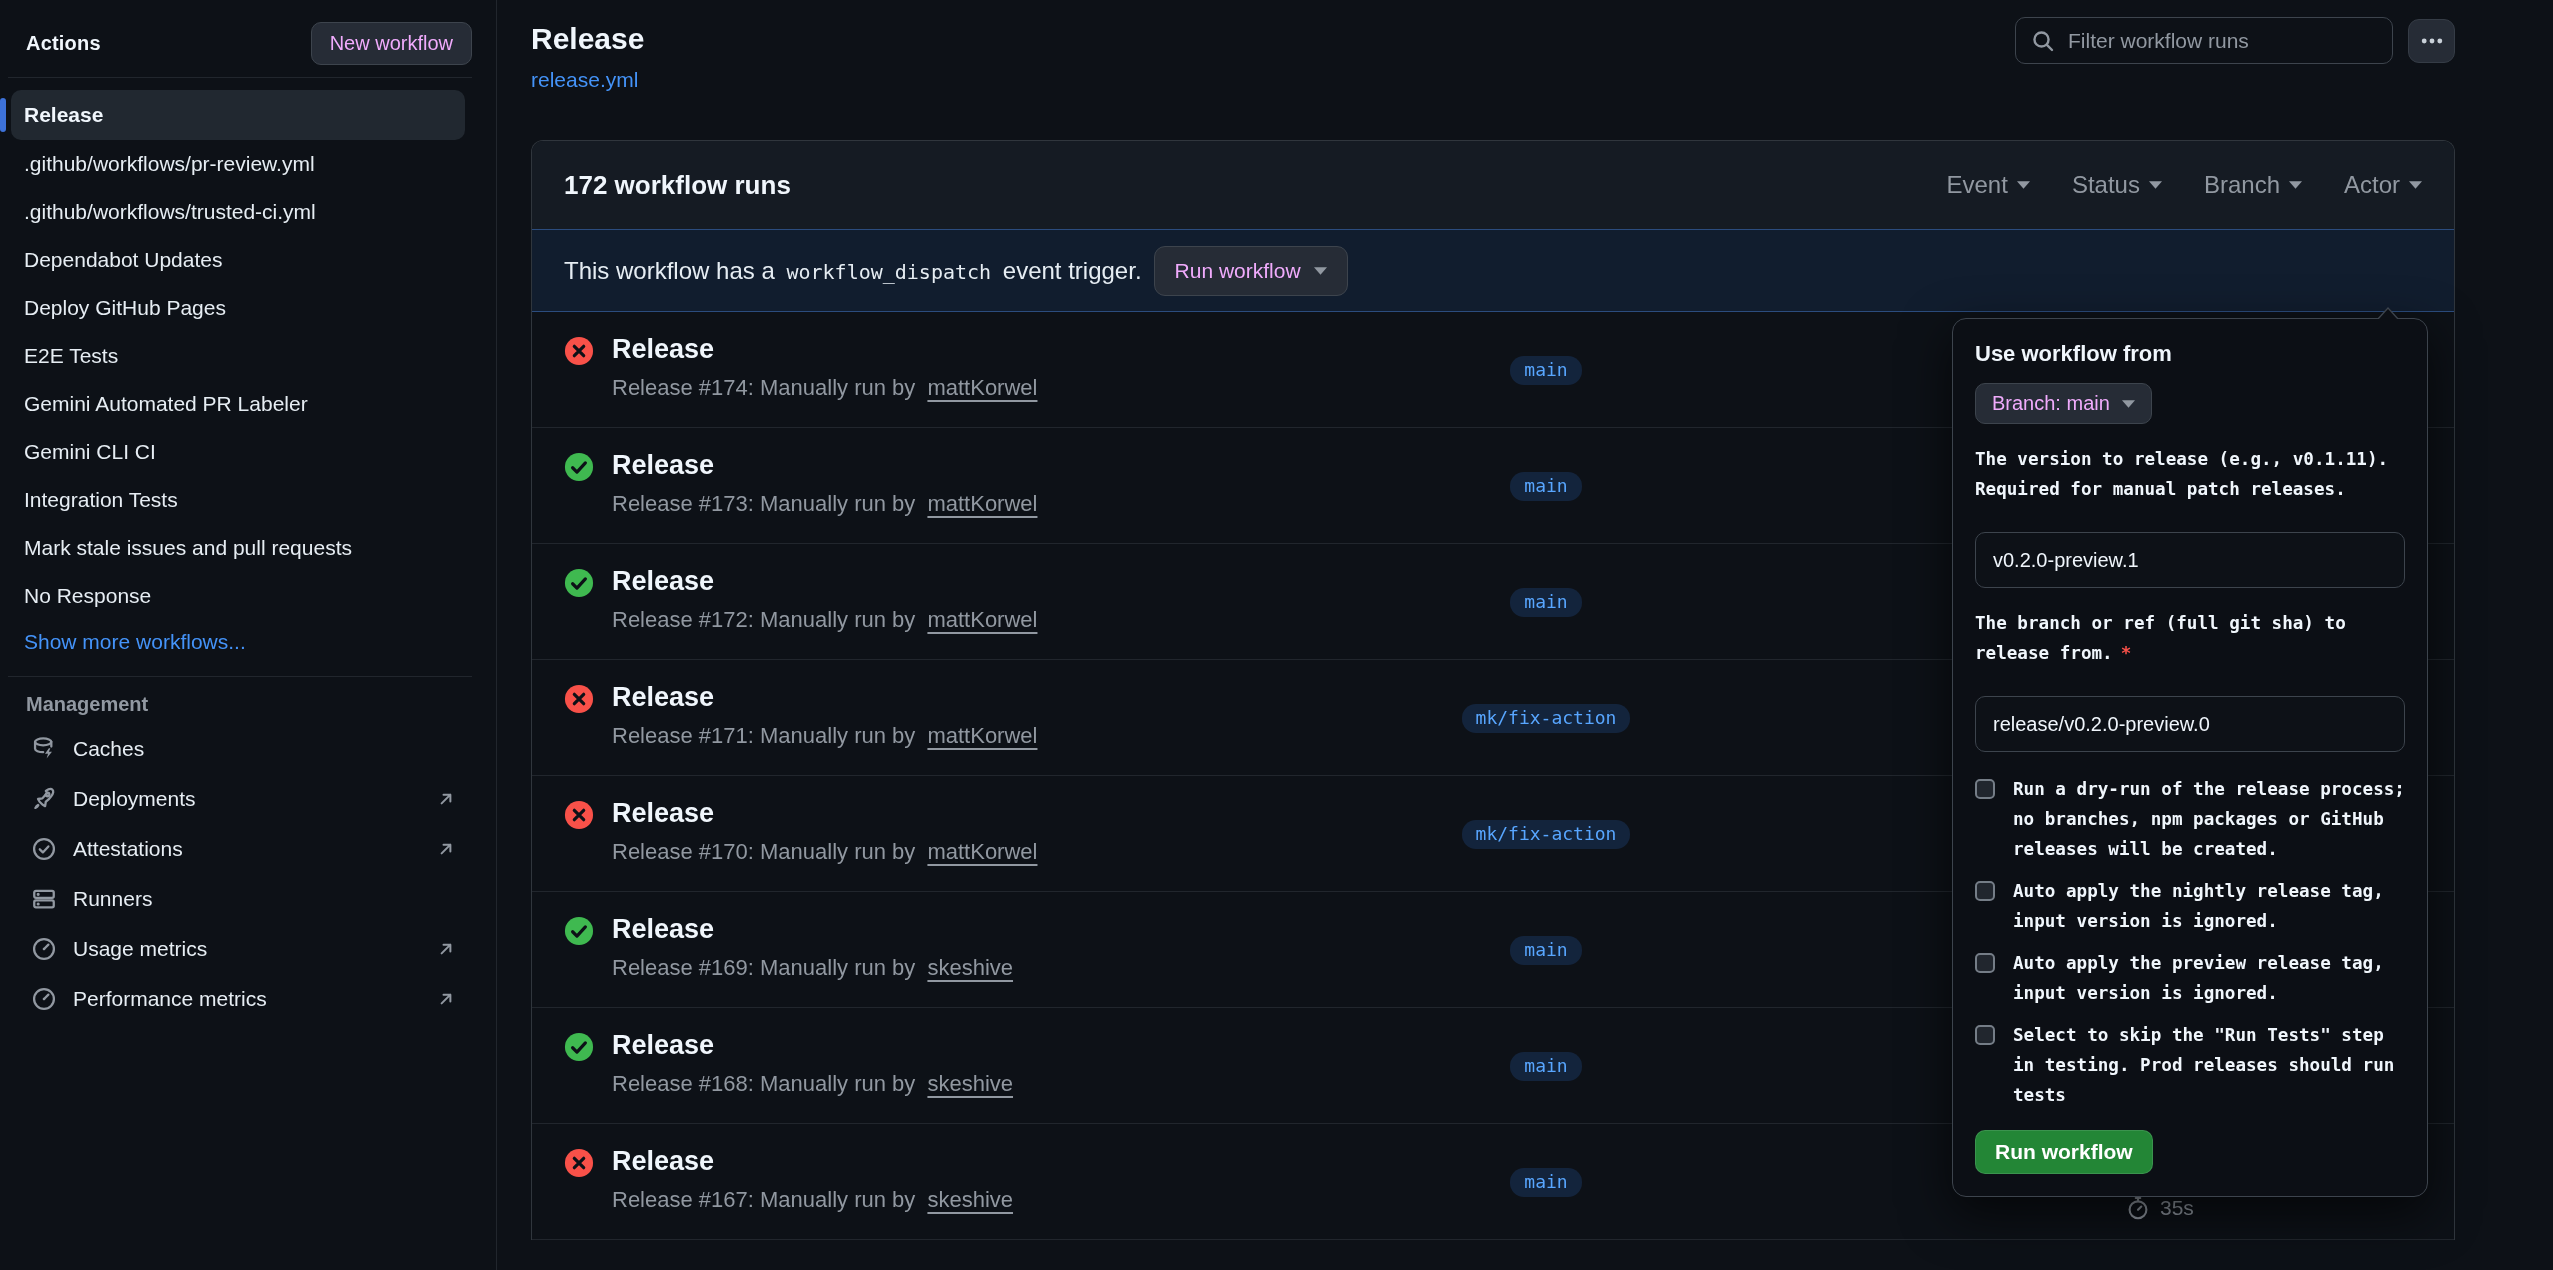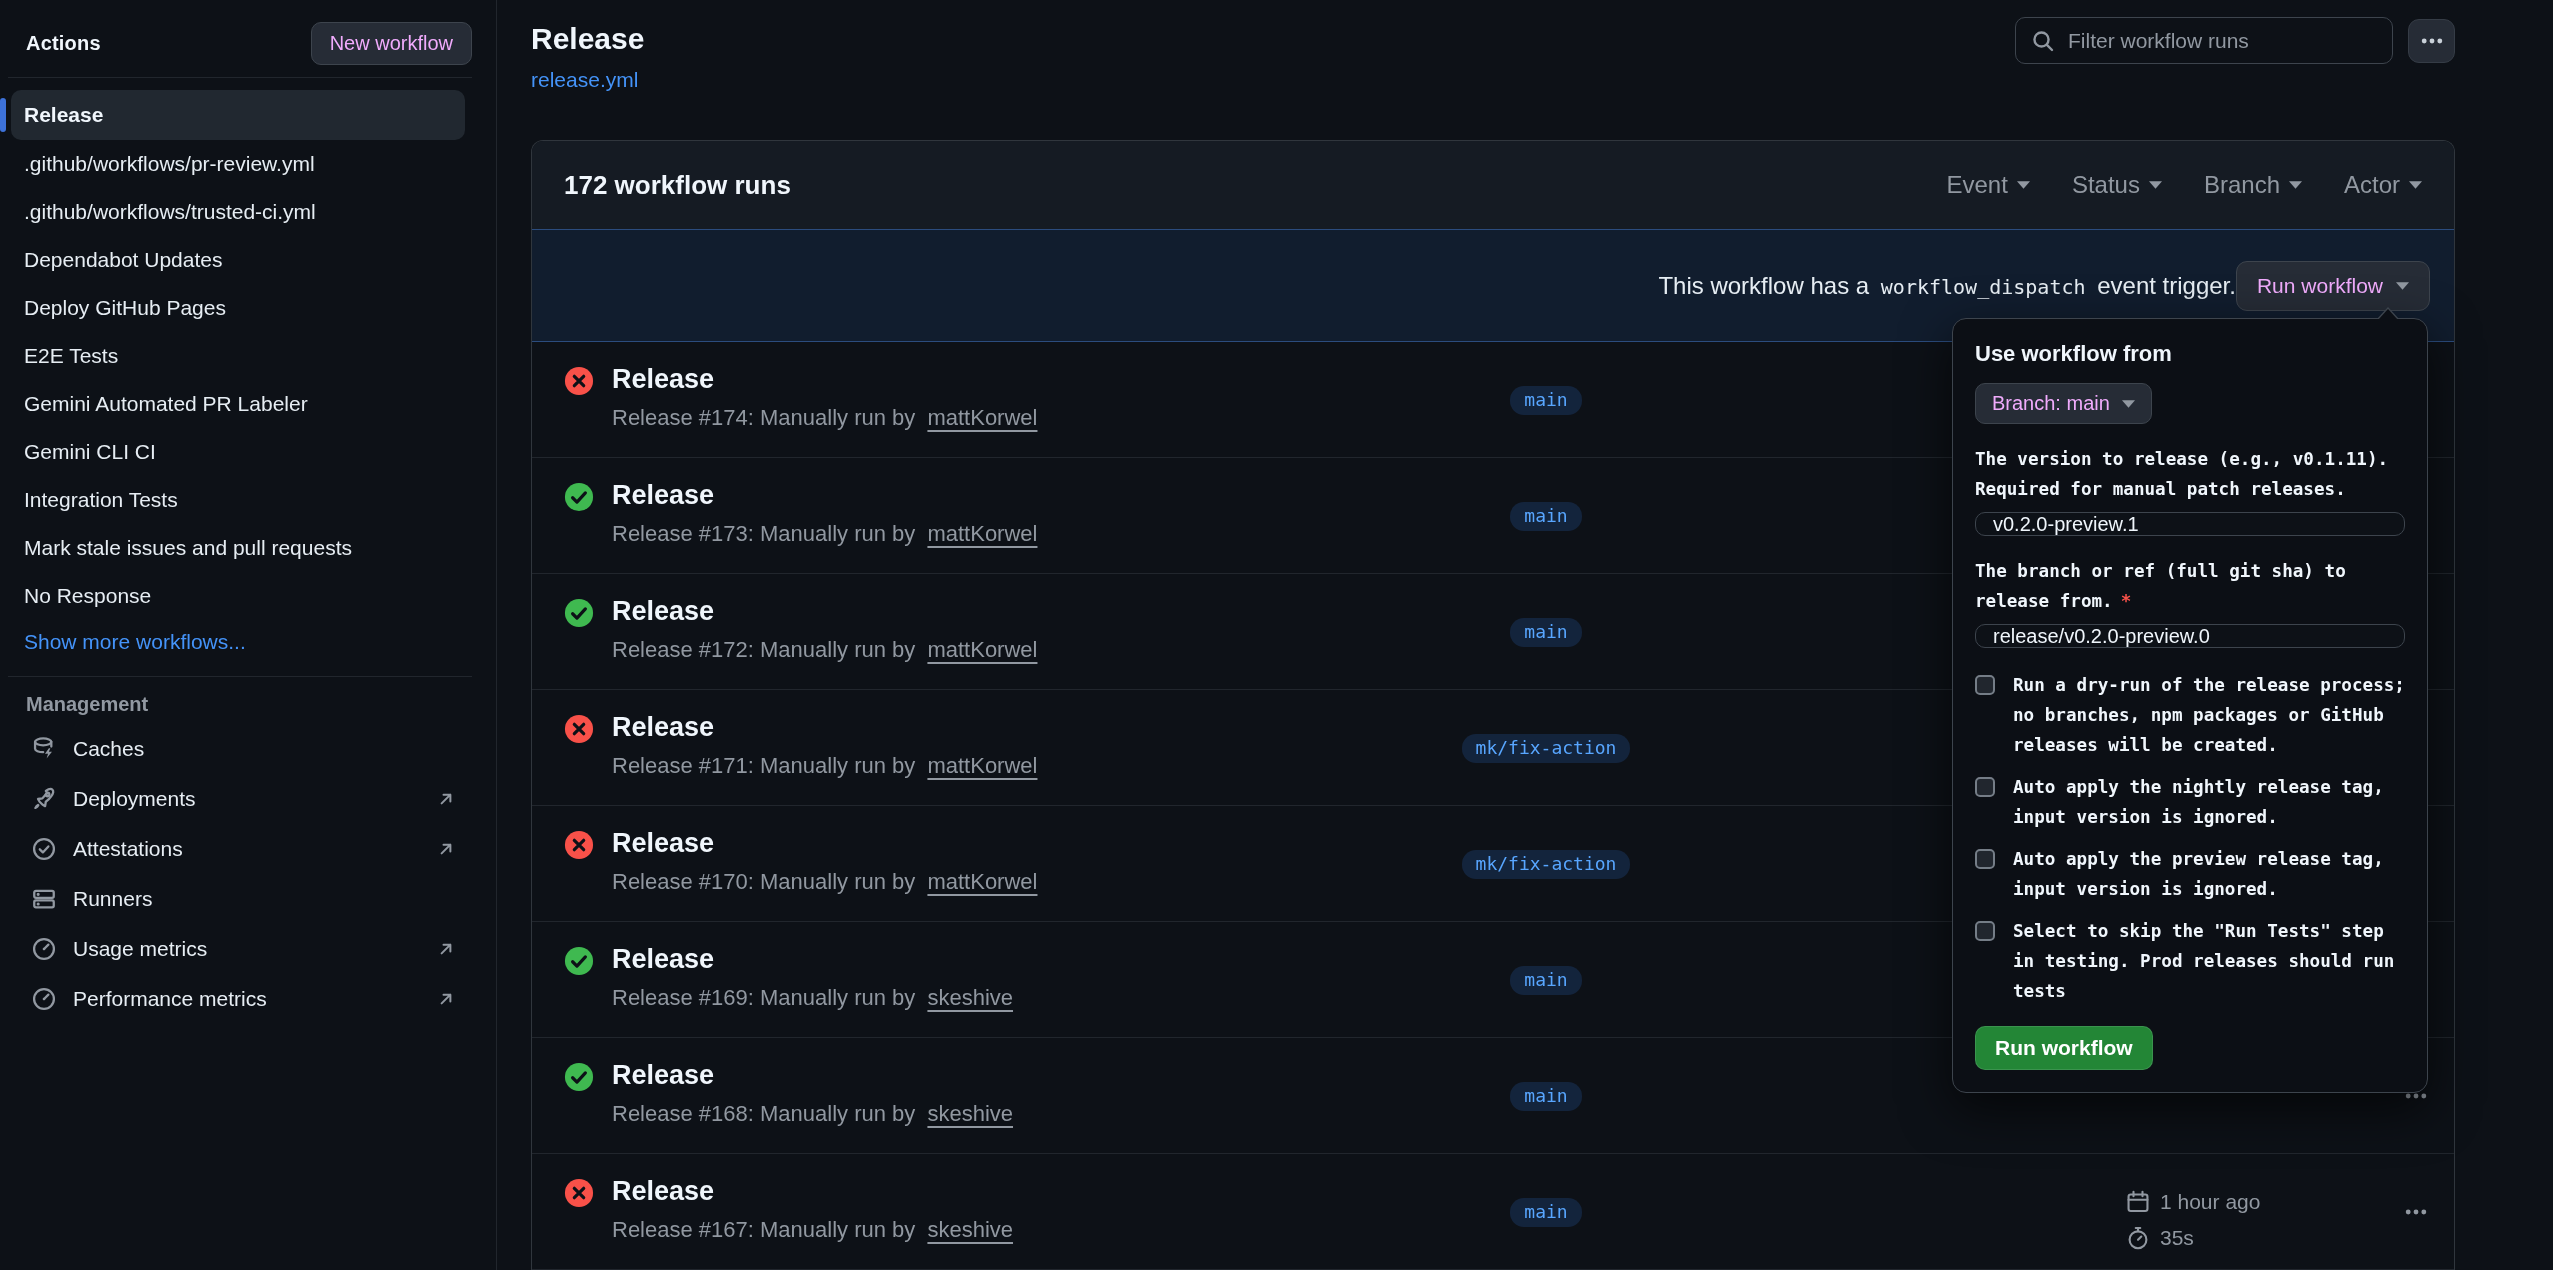--- a/index.html
+++ b/index.html
@@ -44,21 +44,21 @@
   .filter-box input { flex:1; background:transparent; border:0; outline:0; color:#f0f6fc; font-size:21px; font-family:inherit; }
   .filter-box input::placeholder { color:#9198a1; }
   .kebab-btn { width:47px; height:44px; background:#262c36; border:1px solid #353c46; border-radius:11px; color:#c9d1d9; display:flex; align-items:center; justify-content:center; }
 
   
   .runs-panel { margin:46px 98px 0 34px; border:1px solid #30363d; border-bottom:0; border-radius:12px 12px 0 0; background:#0d1117; }
   .panel-head { height:88px; background:#151b23; border-radius:11px 11px 0 0; display:flex; align-items:center; justify-content:space-between; padding:0 32px; }
   .count { font-size:26px; font-weight:700; color:#f0f6fc; }
   .filters { display:flex; gap:42px; }
   .filter-dd { display:flex; align-items:center; gap:9px; background:none; border:0; color:#9198a1; font-size:24px; }
-  .dispatch-banner { height:113px; background:#111d2e; border-top:1px solid #2b4c7e; border-bottom:1px solid #2b4c7e; display:flex; align-items:center; justify-content:flex-end; padding:0 24px 0 32px; }
+  .dispatch-banner { height:83px; background:#111d2e; border-top:1px solid #2b4c7e; border-bottom:1px solid #2b4c7e; display:flex; align-items:center; justify-content:flex-start; padding:0 24px 0 32px;gap:12px; }
   .banner-text { font-size:24px; color:#e6edf3; }
   .banner-text code { font-family:"DejaVu Sans Mono", monospace; font-size:20px; padding:0 5px; }
   .run-wf-dd { display:flex; align-items:center; gap:13px; padding:12px 20px; font-size:21px; font-weight:500; border-radius:11px; }
   .run-wf-dd .dd-caret { color:#9198a1; }
 
   .run-row { display:flex; height:116px; border-bottom:1px solid #21262d; position:relative; cursor:pointer; }
   .run-icon { flex:none; width:30px; height:30px; margin:24px 18px 0 32px; }
   .run-icon svg { display:none; width:30px; height:30px; }
   .run-icon.failure svg.i-fail { display:block; }
   .run-icon.success svg.i-ok { display:block; }
@@ -76,21 +76,21 @@
   
   .popover { position:absolute; left:1952px; top:318px; width:476px; background:#0c0f15; border:1px solid #3d444d; border-radius:14px; padding:22px 22px 22px; box-shadow:0 16px 50px rgba(0,0,0,0.65); z-index:20; }
   .popover::before { content:""; position:absolute; top:-12px; left:424px; border-left:11px solid transparent; border-right:11px solid transparent; border-bottom:12px solid #3d444d; }
   .popover::after { content:""; position:absolute; top:-10px; left:425px; border-left:10px solid transparent; border-right:10px solid transparent; border-bottom:11px solid #0c0f15; }
   .pop-title { font-size:22px; font-weight:700; color:#f0f6fc; line-height:26px; }
   .branch-row { margin-top:16px; }
   .branch-select { display:inline-flex; align-items:center; gap:12px; padding:8px 16px; font-size:20px; border-radius:10px; }
   .branch-select .dd-caret { color:#9198a1; }
   .field-desc { margin-top:20px; font-family:"DejaVu Sans Mono", monospace; font-weight:700; font-size:17.6px; line-height:30px; color:#f0f6fc; }
   .req { color:#f85149; margin-left:8px; font-family:"DejaVu Sans Mono", monospace; font-weight:700; }
-  .field-input { display:block; margin-top:8px; width:100%; height:24px; background:#0d1117; border:1px solid #3d444d; border-radius:10px; color:#f0f6fc; font-size:20px; padding:0 17px; font-family:"Liberation Sans", sans-serif; outline:none; }
+  .field-input { display:block; margin-top:28px; width:100%; height:56px; background:#0d1117; border:1px solid #3d444d; border-radius:10px; color:#f0f6fc; font-size:20px; padding:0 17px; font-family:"Liberation Sans", sans-serif; outline:none; }
   .cb-row { display:flex; gap:18px; margin-top:12px; cursor:pointer; }
   .cb-row.first { margin-top:22px; }
   .cb { flex:none; width:20px; height:20px; margin-top:5px; background:#21262e; border:2px solid #757d87; border-radius:5px; }
   .cb-label { font-family:"DejaVu Sans Mono", monospace; font-weight:700; font-size:17.6px; line-height:30px; color:#f0f6fc; }
   .btn-green { display:inline-block; margin-top:20px; background:#238636; color:#ffffff; border:1px solid rgba(240,246,252,0.12); border-radius:10px; font-size:21px; font-weight:600; padding:9px 19px; }
 </style>
 </head>
 <body>
 
 <aside class="sidebar">

